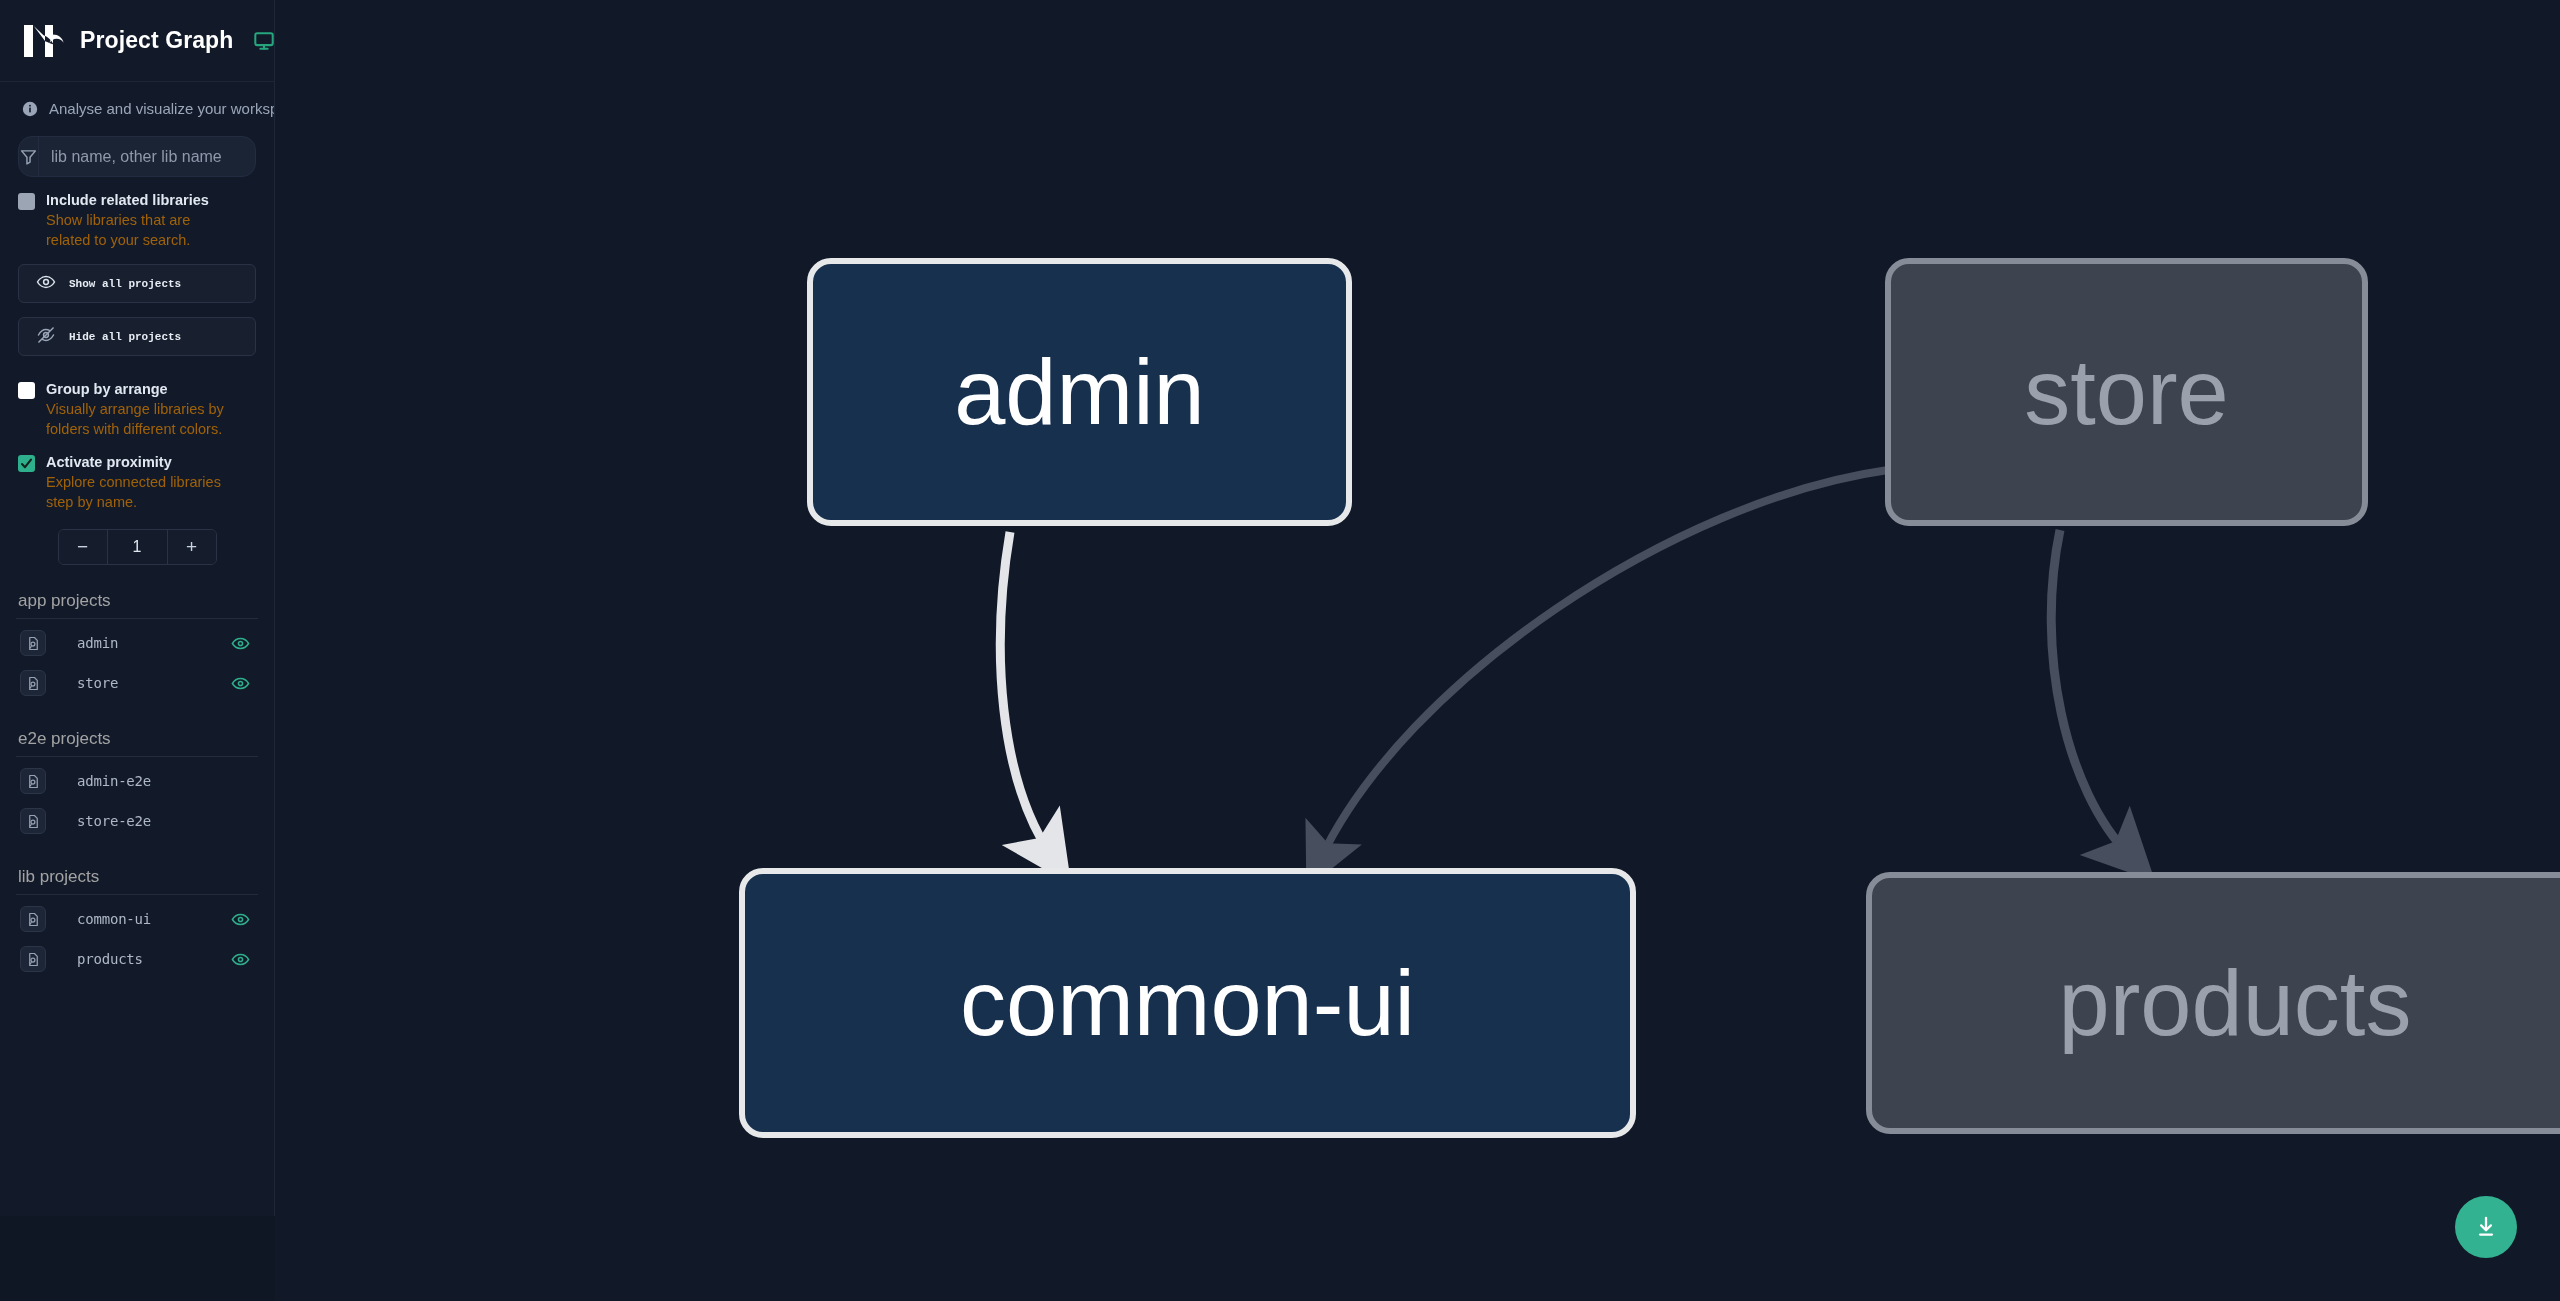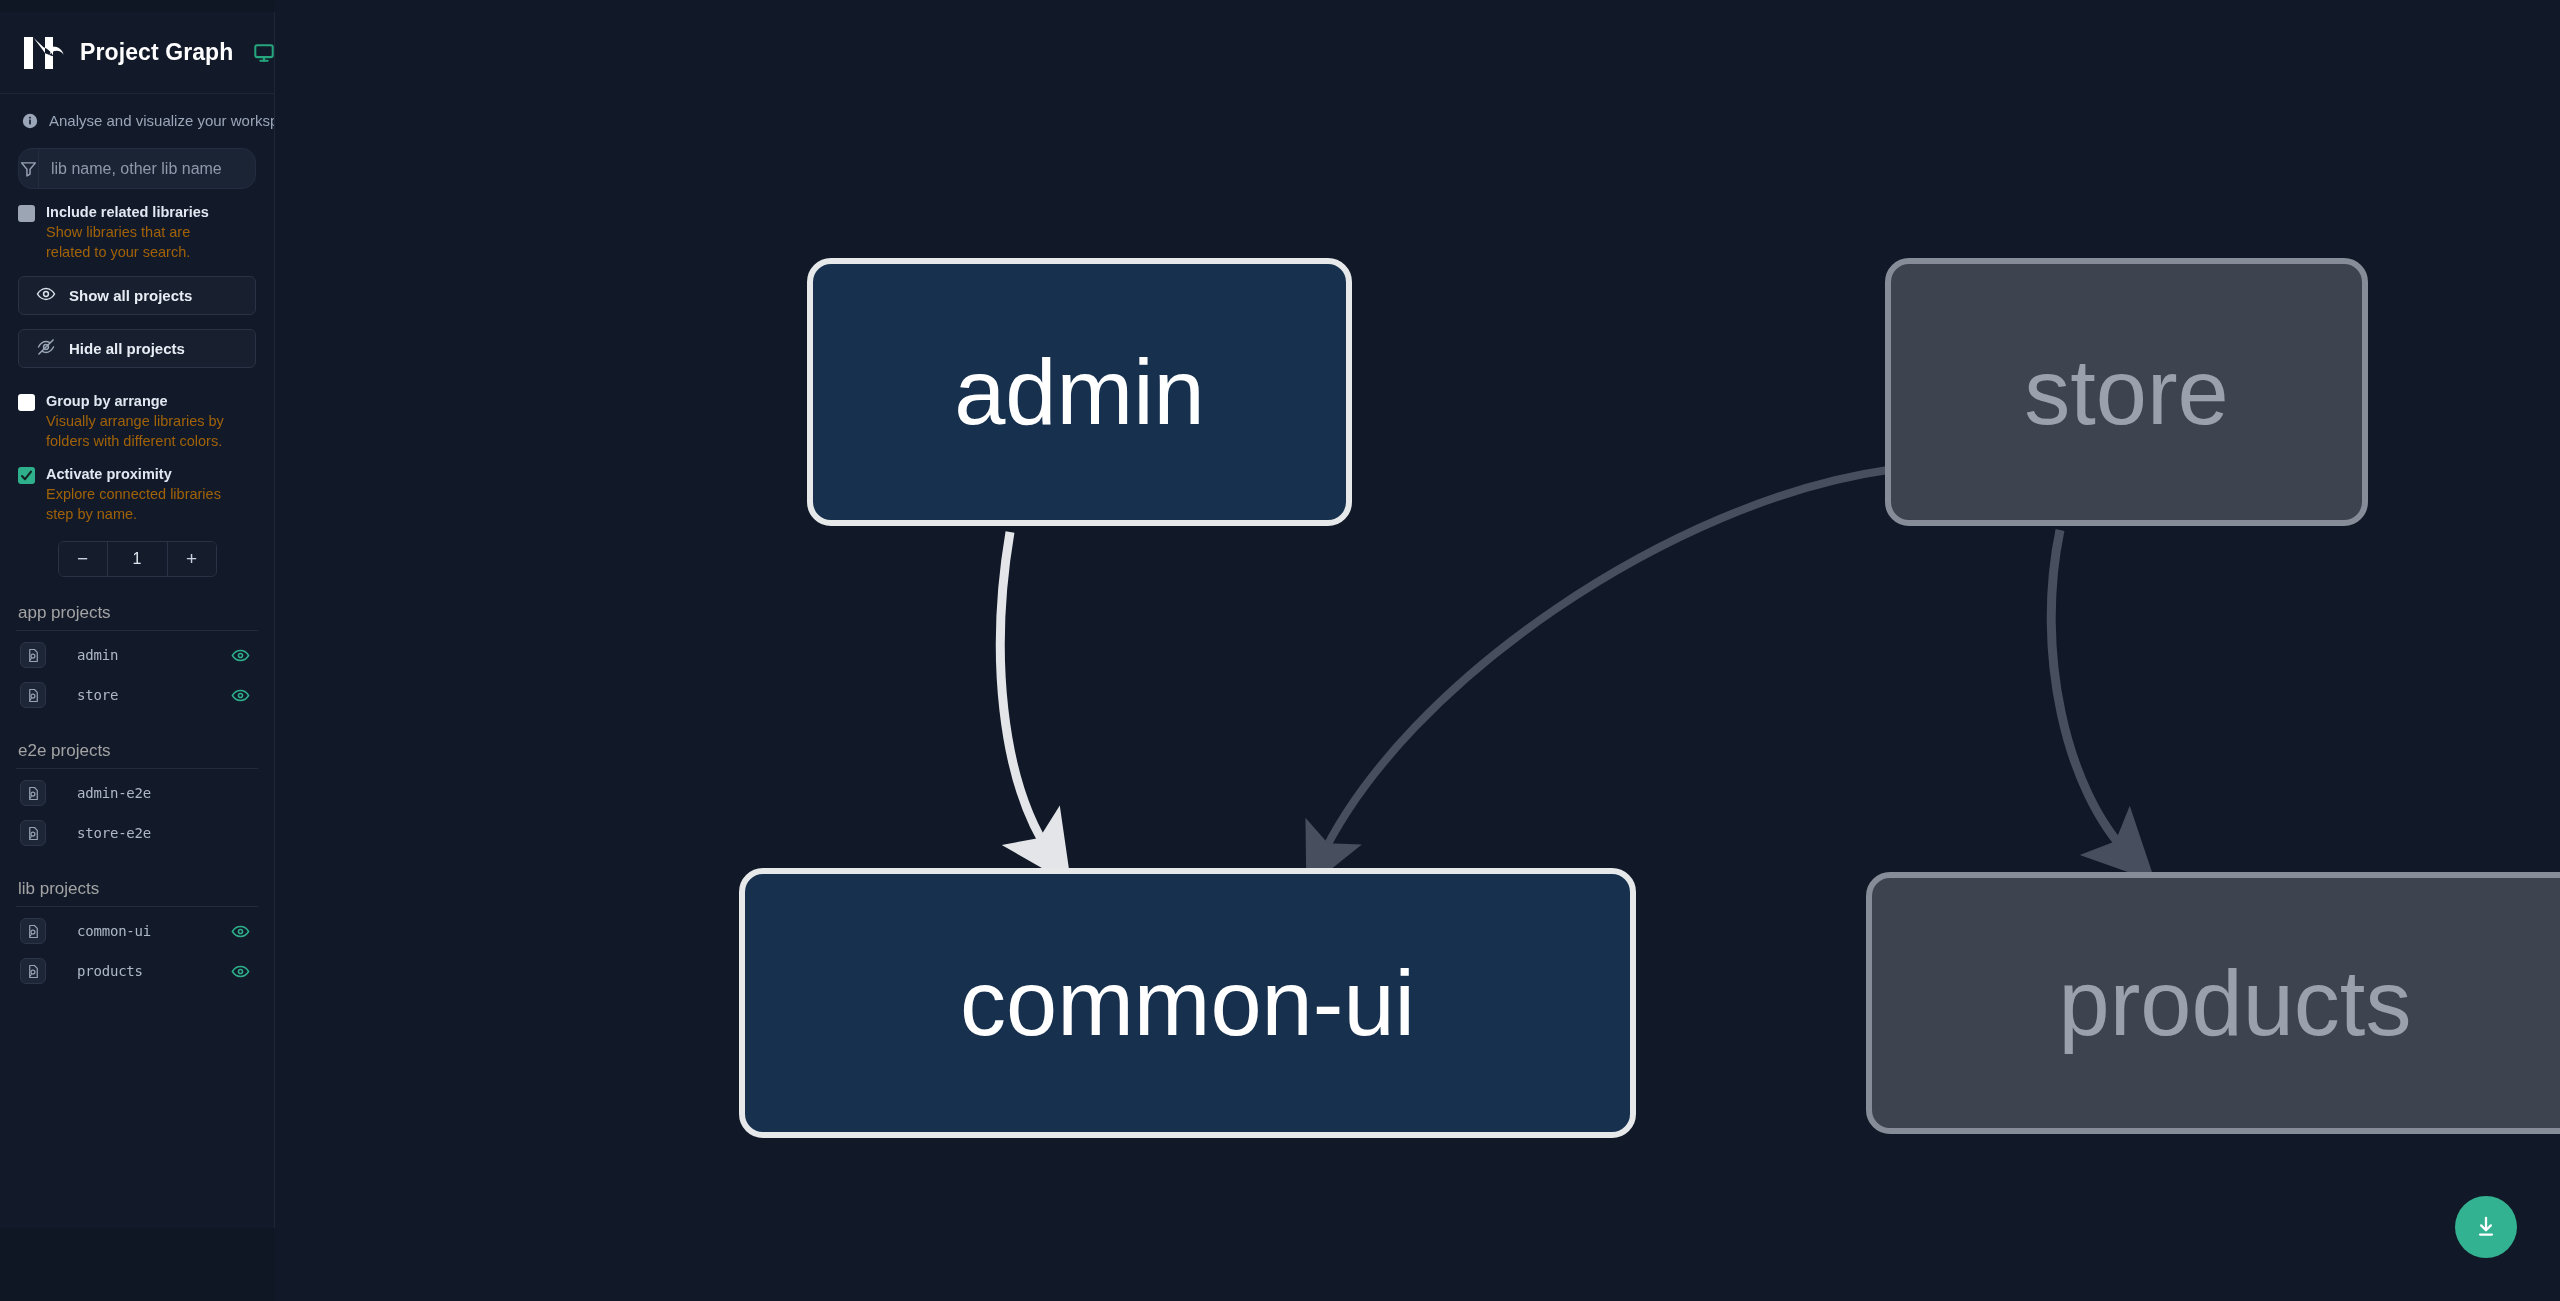--- a/index.html
+++ b/index.html
@@ -12,21 +12,20 @@
   #app { position: relative; width: 2560px; height: 1301px; display: flex; }
 
   
   .sidebar {
     width: 275px; height: 1216px;
     background: #121a2a;
     border-right: 1px solid #1e2738;
     position: relative;
     flex: 0 0 275px;
     overflow: hidden;
-    margin-top: 12px;
   }
   .sidebar-divider-light {
     position: absolute; left: 275px; top: 0;
     width: 11px; height: 1301px; background: #f7f8f8;
   }
   .sidebar-header {
     height: 82px; display: flex; align-items: center;
     padding: 0 22px; gap: 14px;
     border-bottom: 1px solid #1d2troubles;
     border-bottom: 1px solid #1d2636;
@@ -75,21 +74,21 @@
   .check-texts { display: flex; flex-direction: column; }
   .check-title { color: #e2e8f2; font-size: 14.5px; font-weight: 700; line-height: 19px; }
   .check-desc { color: #a16207; font-size: 14.5px; line-height: 20px; max-width: 183px; }
 
   .btn {
     margin: 0 18px; margin-top: 14px; height: 39px;
     background: #18202f; border: 1px solid #2a3345; border-radius: 6px;
     display: flex; align-items: center; gap: 13px; padding-left: 17px;
     cursor: pointer;
   }
-  .btn-label { color: #e8edf5; font-size: 15px; font-weight: 700; }
+  .btn-label { color: #e8edf5; font-size: 11px; font-weight: 700; font-family: Liberation Mono, monospace; }
   .btn svg { width: 20px; height: 20px; flex: 0 0 20px; }
 
   .stepper {
     margin: 17px 18px 0 18px; display: flex; justify-content: center;
   }
   .stepper-inner {
     display: flex; border: 1px solid #2a3345; border-radius: 6px; overflow: hidden;
     background: #141c2b;
   }
   .step-btn {

